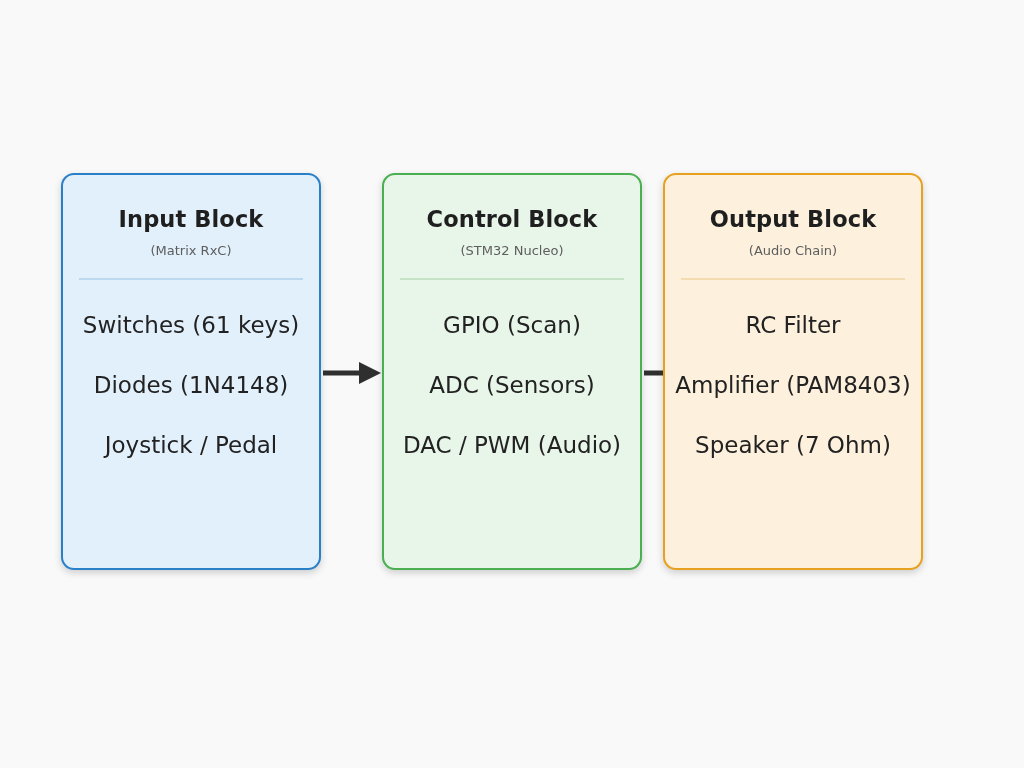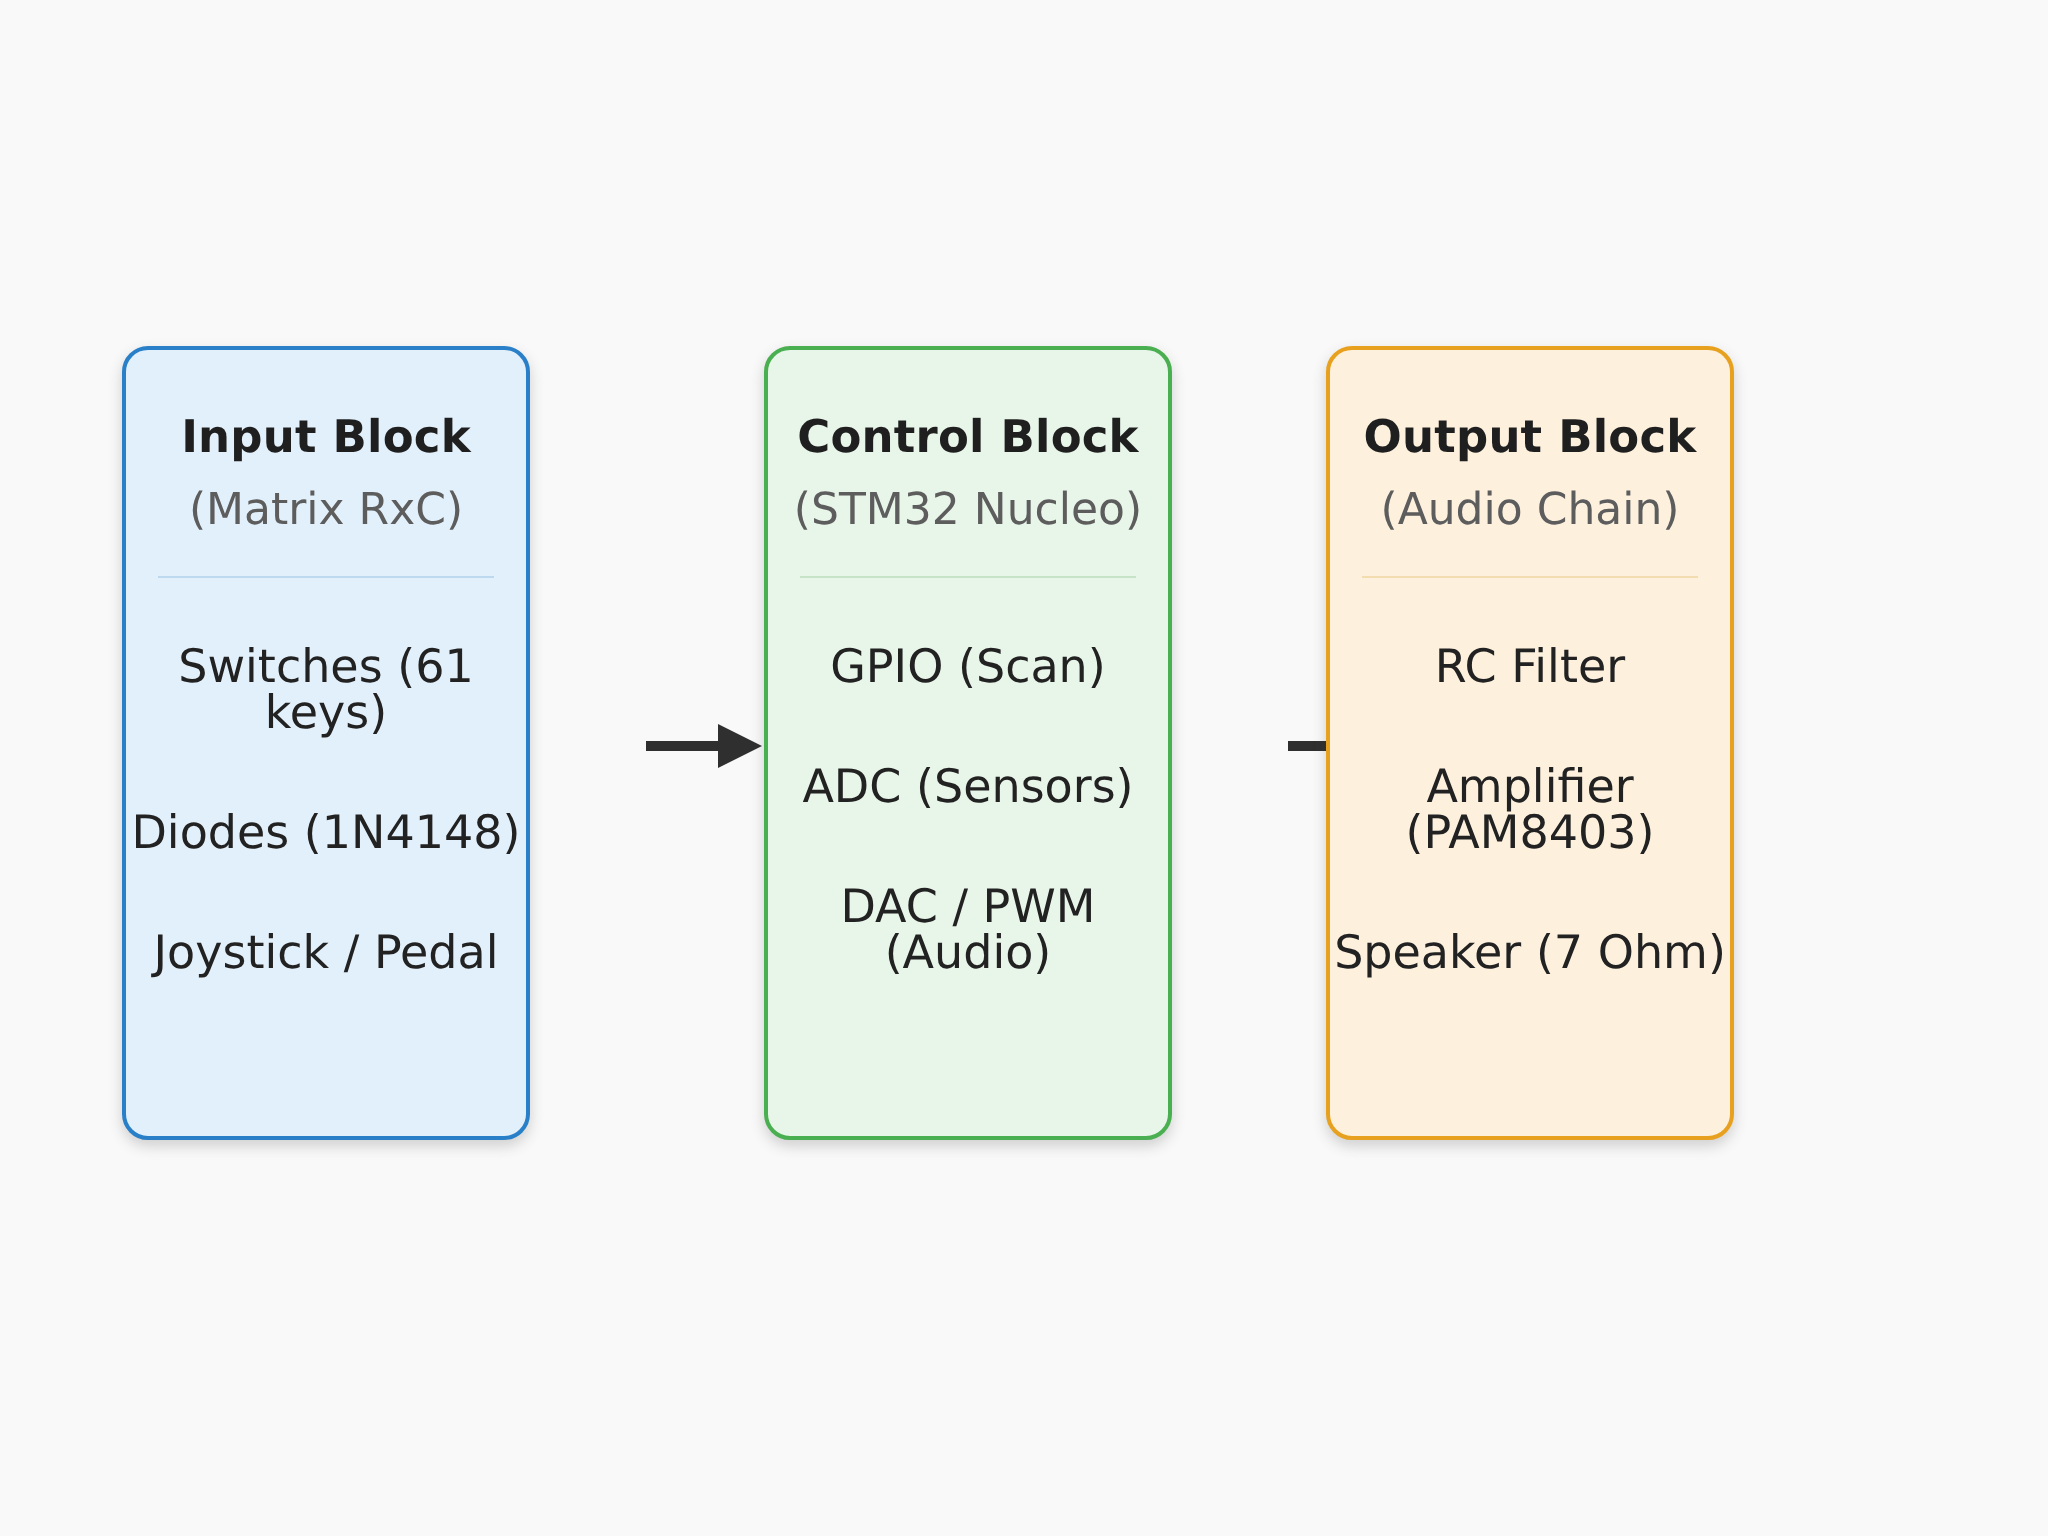--- a/index.html
+++ b/index.html
@@ -17,21 +17,21 @@
   #diagram-canvas {
     position: relative;
     width: 1024px;
     height: 768px;
   }
 
   
   .block {
     position: absolute;
     top: 173px;
-    width: 204px;
+    width: 260px;
     height: 397px;
     box-sizing: border-box;
     border-radius: 13px;
     border-style: solid;
     border-width: 2.5px;
     box-shadow: 0 3px 7px rgba(60, 60, 60, 0.22);
     display: flex;
     flex-direction: column;
     align-items: stretch;
   }
@@ -47,21 +47,21 @@
     display: block;
     font-size: 22.5px;
     font-weight: bold;
     color: #1f1f1f;
     letter-spacing: 0.1px;
     line-height: 1.1;
   }
   .block-subtitle {
     display: block;
     margin-top: 12px;
-    font-size: 22px;
+    font-size: 13px;
     font-weight: normal;
     color: #5d5d5d;
     line-height: 1.1;
   }
 
   .block-divider {
     height: 1.5px;
     margin: 20px 16px 0 16px;
     border: 0;
   }

